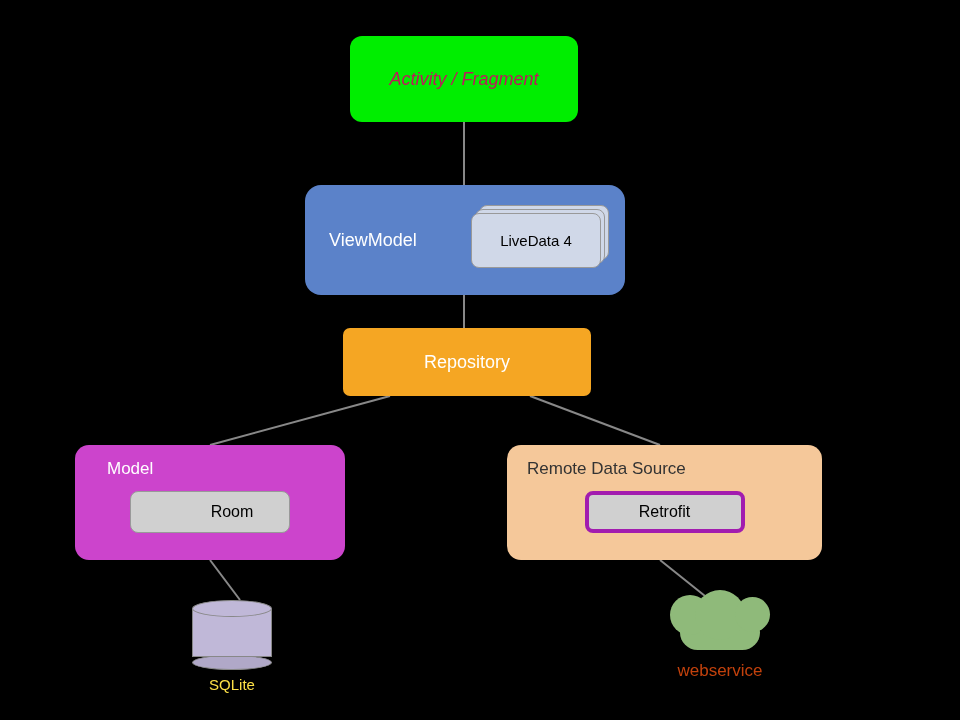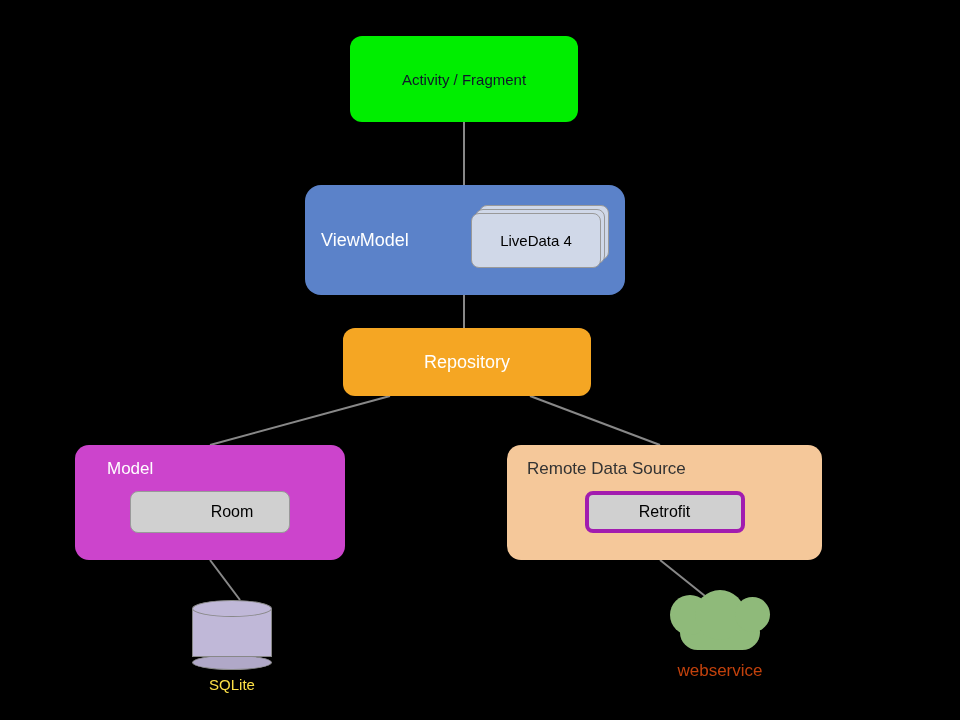--- a/index.html
+++ b/index.html
@@ -27,37 +27,38 @@
       width: 228px;
       height: 86px;
       background: #00ee00;
       border-radius: 12px;
       display: flex;
       align-items: center;
       justify-content: center;
     }
 
     .activity-fragment span {
-      color: #0f172a;
-      font-size: 15px;
+      color: #be185d;
+      font-size: 18px;
       font-weight: 400;
+      font-style: italic;
     }
 
     
     .viewmodel-box {
       position: absolute;
       left: 305px;
       top: 185px;
       width: 320px;
       height: 110px;
       background: #5b82c9;
       border-radius: 16px;
       display: flex;
       align-items: center;
-      padding-left: 16px;
+      padding-left: 24px;
     }
 
     .viewmodel-label {
       color: #fff;
       font-size: 18px;
       font-weight: 400;
     }
 
     
     .livedata-stack {
@@ -102,21 +103,21 @@
     }
 
     
     .repository-box {
       position: absolute;
       left: 343px;
       top: 328px;
       width: 248px;
       height: 68px;
       background: #f5a623;
-      border-radius: 12px;
+      border-radius: 7px;
       display: flex;
       align-items: center;
       justify-content: center;
     }
 
     .repository-box span {
       color: #fff;
       font-size: 18px;
     }
 

